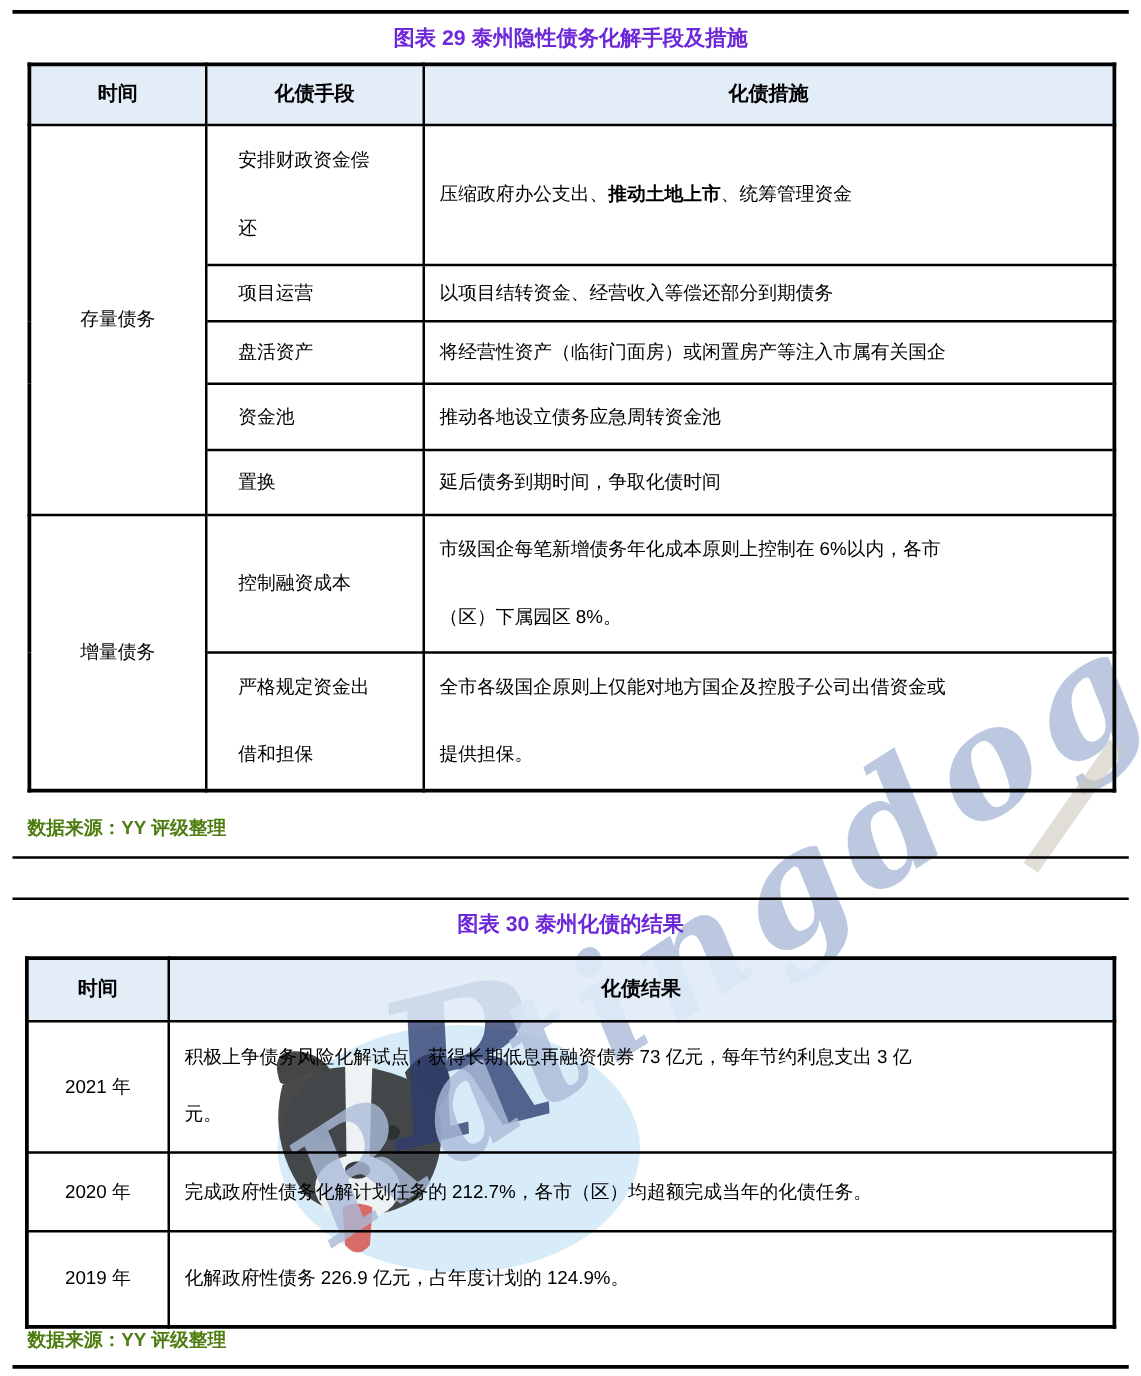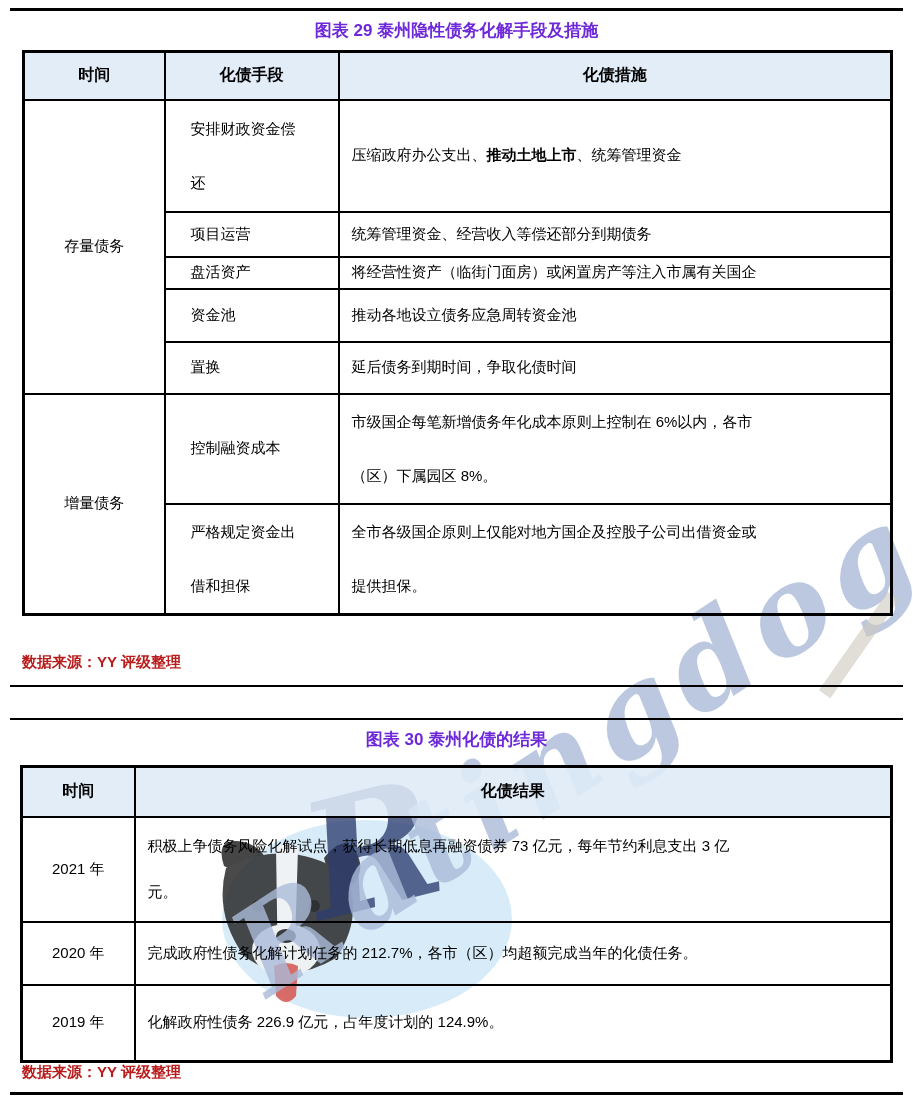--- a/index.html
+++ b/index.html
@@ -16,21 +16,21 @@
   .rule.bottom{top:1092px;height:3px;}
   
   .fig-title{
     position:absolute;left:0;right:0;text-align:center;
     font-size:17px;font-weight:bold;color:#6d28d9;z-index:2;
   }
   .fig-title.t29{top:19px;}
   .fig-title.t30{top:728px;}
   
   .source{
-    position:absolute;left:22px;font-size:15px;font-weight:bold;color:#b91c1c;z-index:2;
+    position:absolute;left:22px;font-size:15px;font-weight:bold;color:#4d7c0f;z-index:2;
   }
   .source.s29{top:653px;}
   .source.s30{top:1063px;}
   
   table{border-collapse:collapse;table-layout:fixed;position:absolute;z-index:1;background:transparent;}
   .tbl1{left:22px;top:50px;width:868px;}
   .tbl2{left:20px;top:765px;width:870px;}
   th,td{border:2px solid #000;vertical-align:middle;font-size:15px;color:#000;
         overflow:hidden;background:transparent;}
   table{border:3px solid #000;padding-left:17px;}
@@ -108,23 +108,23 @@
     <th>化债措施</th>
   </tr>
   <tr style="height:112px">
     <td class="center" rowspan="5">存量债务</td>
     <td class="method ml">安排财政资金偿
 还</td>
     <td class="measure"><span>压缩政府办公支出、</span><b>推动土地上市</b><span>、统筹管理资金</span></td>
   </tr>
   <tr style="height:45px">
     <td class="method">项目运营</td>
-    <td class="measure">统筹管理资金、经营收入等偿还部分到期债务</td>
+    <td class="measure">以项目结转资金、经营收入等偿还部分到期债务</td>
   </tr>
-  <tr style="height:32px">
+  <tr style="height:50px">
     <td class="method">盘活资产</td>
     <td class="measure">将经营性资产（临街门面房）或闲置房产等注入市属有关国企</td>
   </tr>
   <tr style="height:53px">
     <td class="method">资金池</td>
     <td class="measure">推动各地设立债务应急周转资金池</td>
   </tr>
   <tr style="height:52px">
     <td class="method">置换</td>
     <td class="measure">延后债务到期时间，争取化债时间</td>

